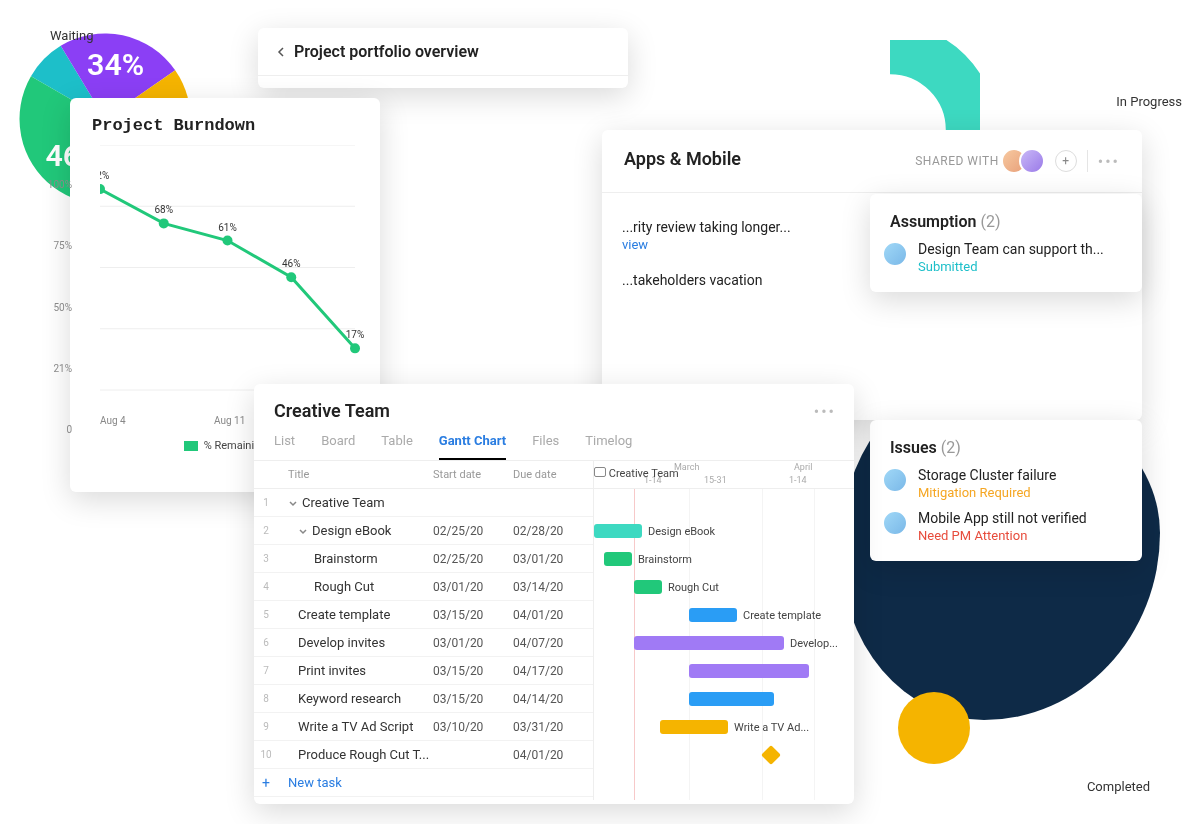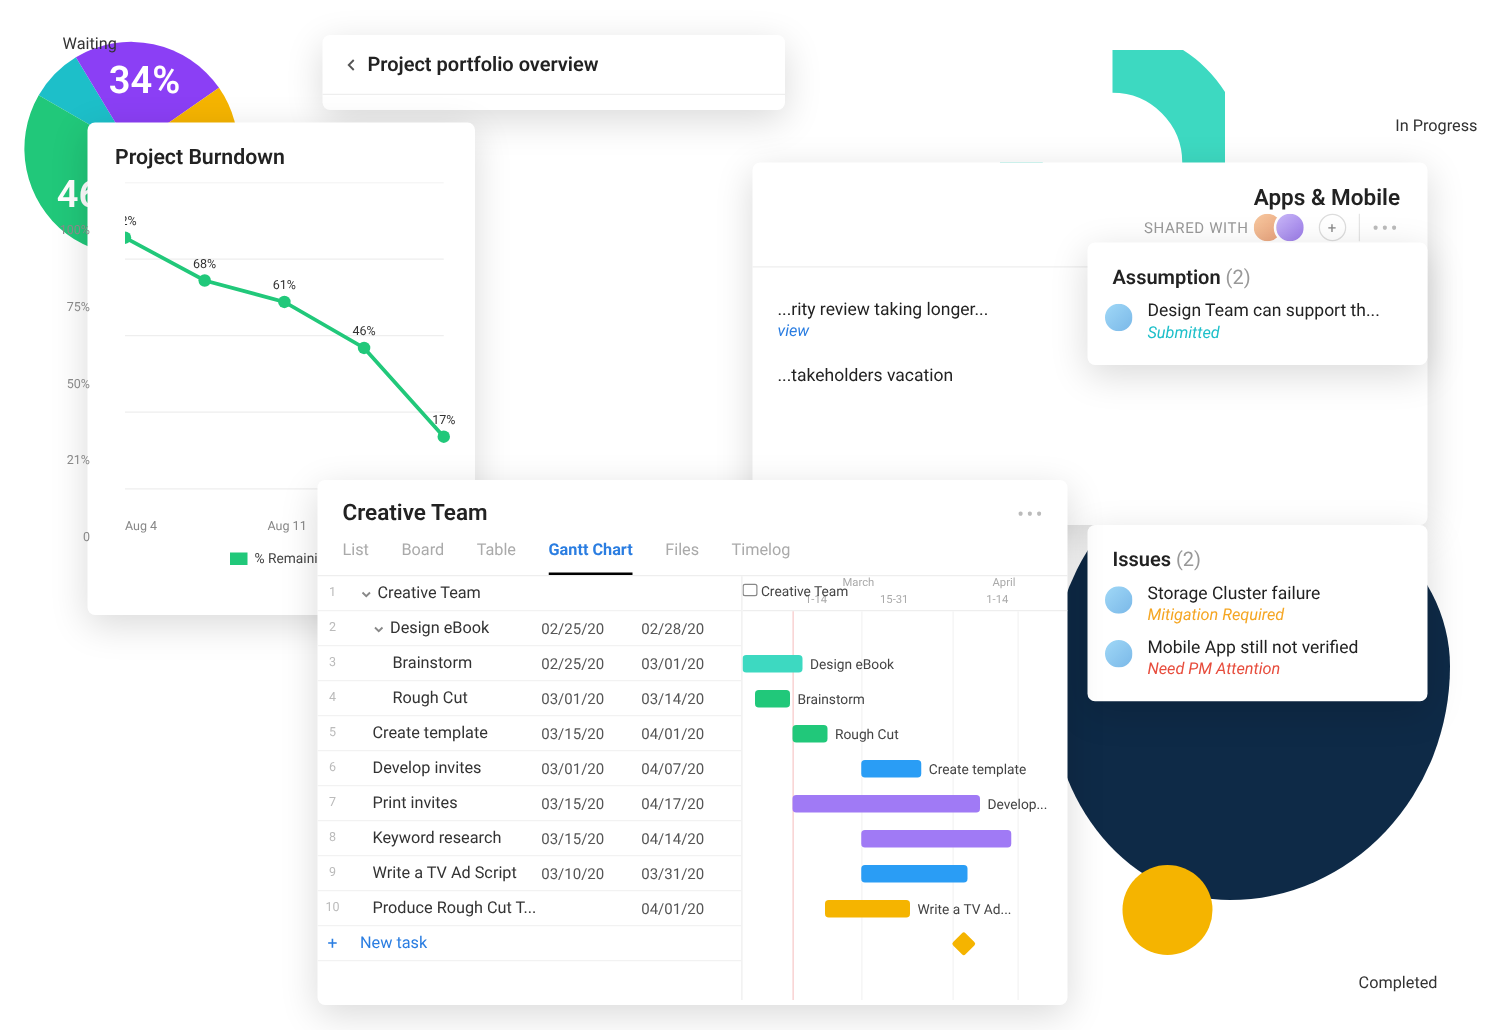--- a/index.html
+++ b/index.html
@@ -14,55 +14,55 @@
 
 .panel { position:absolute; background:#fff; border-radius:6px; box-shadow:0 8px 30px rgba(0,0,0,.15); }
 .panel-header { display:flex; align-items:center; padding:14px 18px; font-size:16px; font-weight:600; color:#222; border-bottom:1px solid #eee; }
 .panel-header svg { margin-right:8px; }
 
 
 #portfolio { top:28px; left:258px; width:370px; height:60px; z-index:2; }
 
 
 #burndown { top:98px; left:70px; width:310px; height:394px; z-index:3; }
-#burndown h3 { padding:18px 22px 10px; font-size:17px; font-weight:600; color:#222; }
+#burndown h3 { padding:18px 22px 10px; font-size:17px; font-weight:600; color:#222;font-family:Liberation Mono, monospace; }
 .bd-chart { position:relative; width:265px; height:280px; margin-left:30px; }
 .bd-yaxis { position:absolute; left:-28px; top:0; height:260px; font-size:10px; color:#888; }
 .bd-yaxis span { position:absolute; right:0; transform:translateY(-50%);margin-top:39px; }
 .bd-grid line { stroke:#eee; stroke-width:1; }
 .bd-line { fill:none; stroke:#21c87a; stroke-width:3; }
 .bd-pt { fill:#21c87a; }
 .bd-label { font-size:10px; fill:#333; text-anchor:middle; }
 .bd-xaxis { display:flex; justify-content:space-between; font-size:10px; color:#888; margin-top:6px; padding:0 0px 0 0; }
 .bd-legend { display:flex; align-items:center; justify-content:center; gap:6px; font-size:11px; color:#444; margin-top:14px; }
 .bd-legend .sw { width:14px; height:10px; background:#21c87a; }
 
 
 #pie { top:94px; left:388px; width:260px; height:296px; z-index:4; }
 #pie svg.pie { width:190px; height:190px; margin:24px 0 0 10px; }
 .pie-label { position:absolute; font-size:13px; color:#333; }
 .pie-pct { fill:#fff; font-size:16px; font-weight:600; text-anchor:middle; }
 
 
 #risks { top:130px; right:58px; width:540px; height:290px; z-index:1; }
-.risks-head { display:flex; align-items:flex-end; justify-content:space-between; padding:18px 22px; border-bottom:1px solid #eee;flex-direction:column; }
+.risks-head { display:flex; align-items:flex-start; justify-content:space-between; padding:18px 22px; border-bottom:1px solid #eee; }
 .risks-head .left { font-size:18px; font-weight:600; color:#222; display:flex; align-items:center; gap:10px; }
 .risks-head .right { display:flex; align-items:center; gap:10px; color:#999; font-size:12px; letter-spacing:.5px; }
 .avatars { display:flex; }
 .avatar { width:26px; height:26px; border-radius:50%; border:2px solid #fff; margin-left:-8px; background:linear-gradient(135deg,#f7c9a0,#e8a07a); }
 .avatar.b { background:linear-gradient(135deg,#c9b8f7,#9a7ae8); }
 .avatar.c { background:linear-gradient(135deg,#a0d8f7,#7ab8e8); }
 .plus-btn { width:22px; height:22px; border:1px solid #ddd; border-radius:50%; display:flex; align-items:center; justify-content:center; cursor:pointer; color:#888; }
 .vline { width:1px; height:22px; background:#e5e5e5; }
 .dots { cursor:pointer; color:#bbb; letter-spacing:2px; font-size:16px; }
 .risk-body { padding:16px 20px; display:flex; gap:20px; }
 .risk-col { flex:1; }
 .risk-item { display:flex; gap:10px; padding:10px 0; align-items:flex-start; }
 .risk-item .txt { font-size:14px; color:#222; }
-.risk-item .status { font-size:13px; margin-top:2px;font-style:italic; }
+.risk-item .status { font-size:13px; margin-top:2px; }
 .link { color:#2a7de1; }
 .s-ack { color:#21c87a; }
 .s-sub { color:#1dbfc9; }
 .s-att { color:#e74c3c; }
 .s-mit { color:#f5a623; }
 
 
 .card { position:absolute; right:58px; width:272px; background:#fff; border-radius:6px; box-shadow:0 8px 30px rgba(0,0,0,.15); padding:18px 20px; z-index:6; }
 #assumption { top:194px; }
 #issues { top:420px; }
@@ -261,20 +261,26 @@
         <span class="tab">List</span>
         <span class="tab">Board</span>
         <span class="tab">Table</span>
         <span class="tab active">Gantt Chart</span>
         <span class="tab">Files</span>
         <span class="tab">Timelog</span>
       </div>
   </div>
   <div class="gantt-body">
     <div class="gantt-left">
+      <div class="gl-head">
+        <span class="c1"></span>
+        <span class="c2">Title</span>
+        <span class="c3">Start date</span>
+        <span class="c4">Due date</span>
+      </div>
       <div id="gantt-rows">
           <div class="gl-row">
             <span class="c1">1</span>
             <span class="c2 "><svg class="chev" viewBox="0 0 10 10">
                 <path d="M2 4 L5 7 L8 4" fill="none" stroke="#888" stroke-width="1.5"></path>
               </svg>Creative Team</span>
             <span class="c3"></span>
             <span class="c4"></span>
           </div>
           <div class="gl-row">

